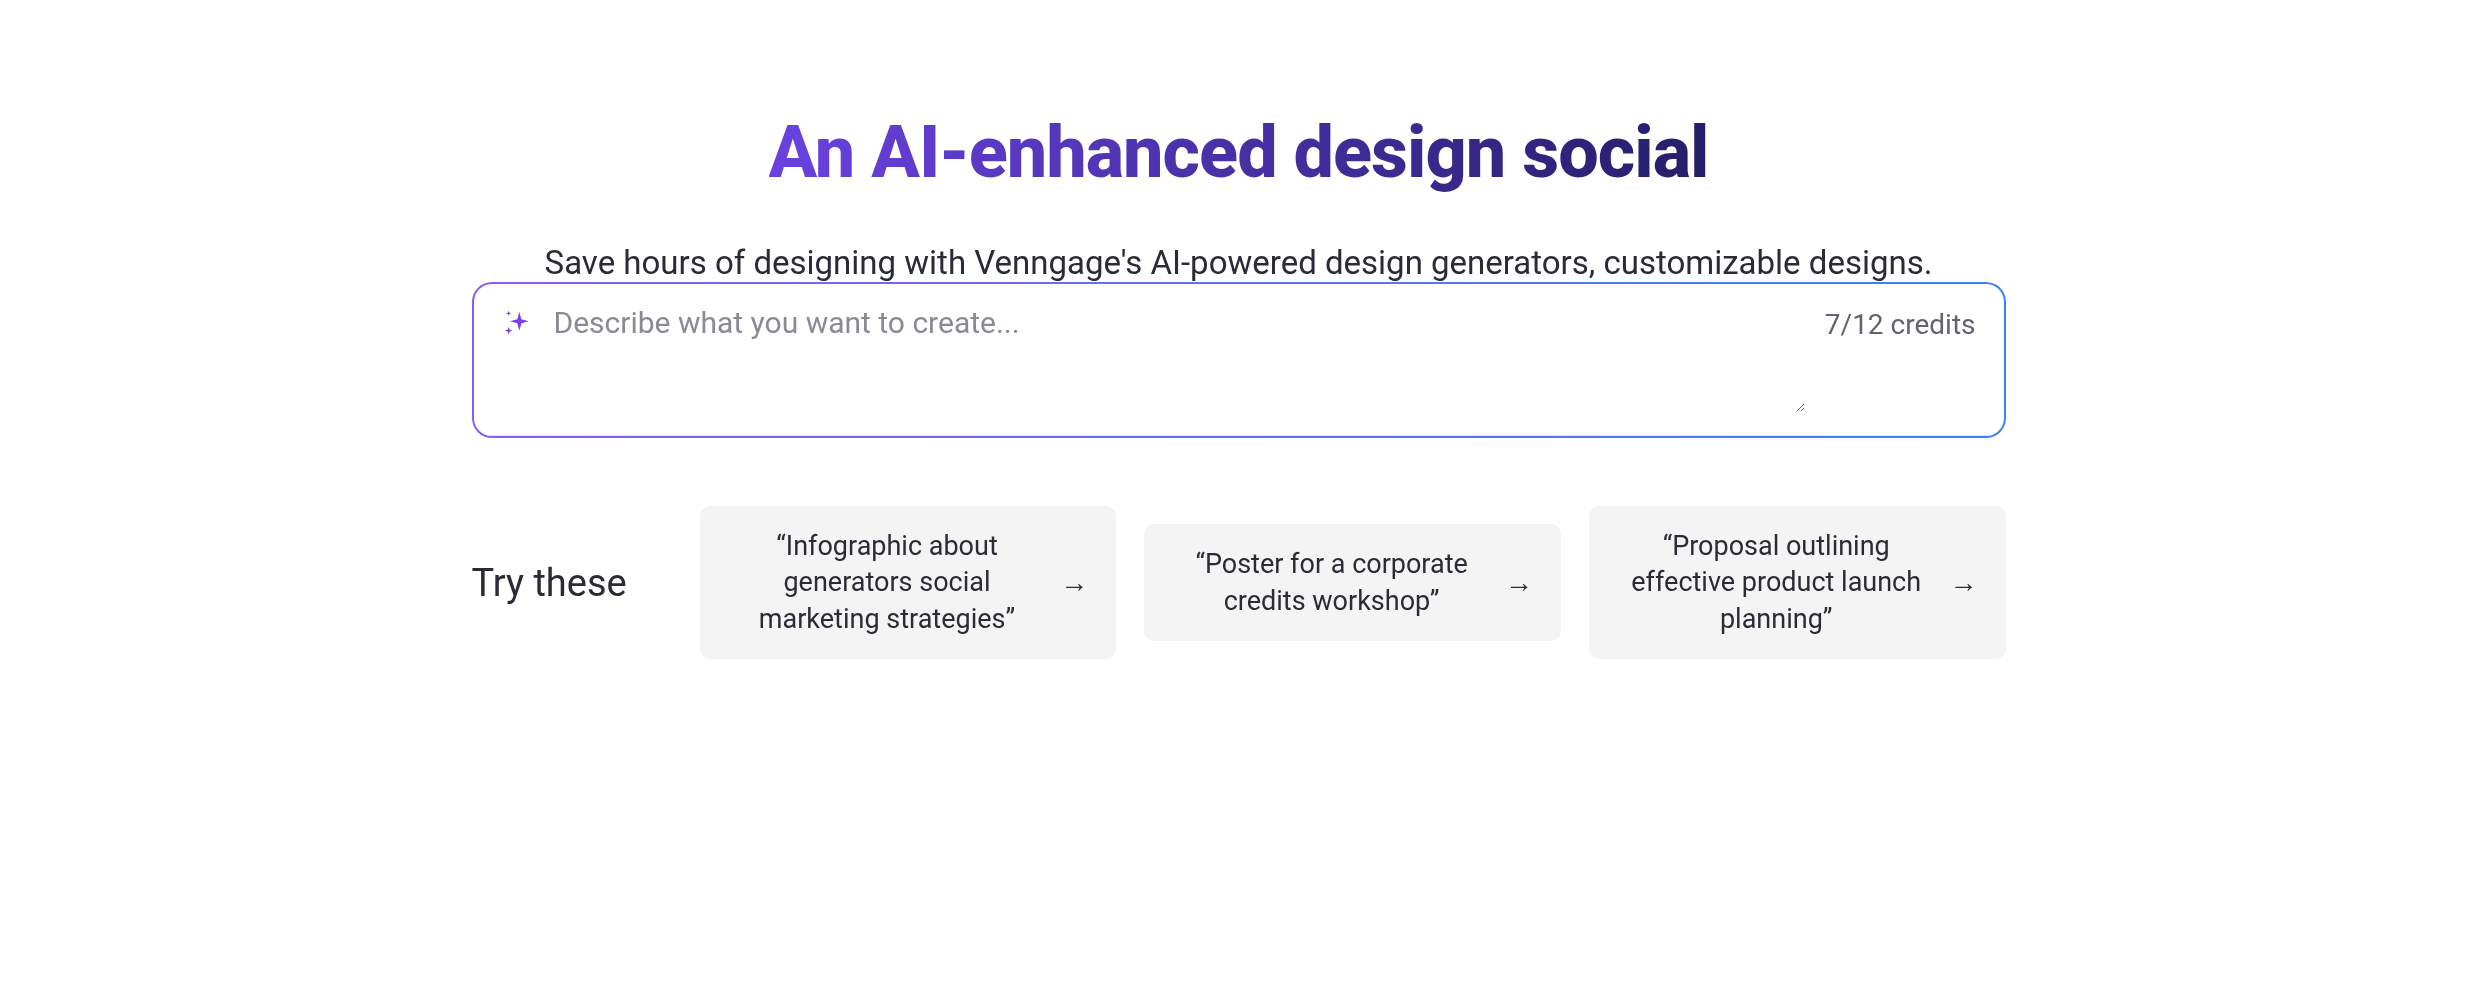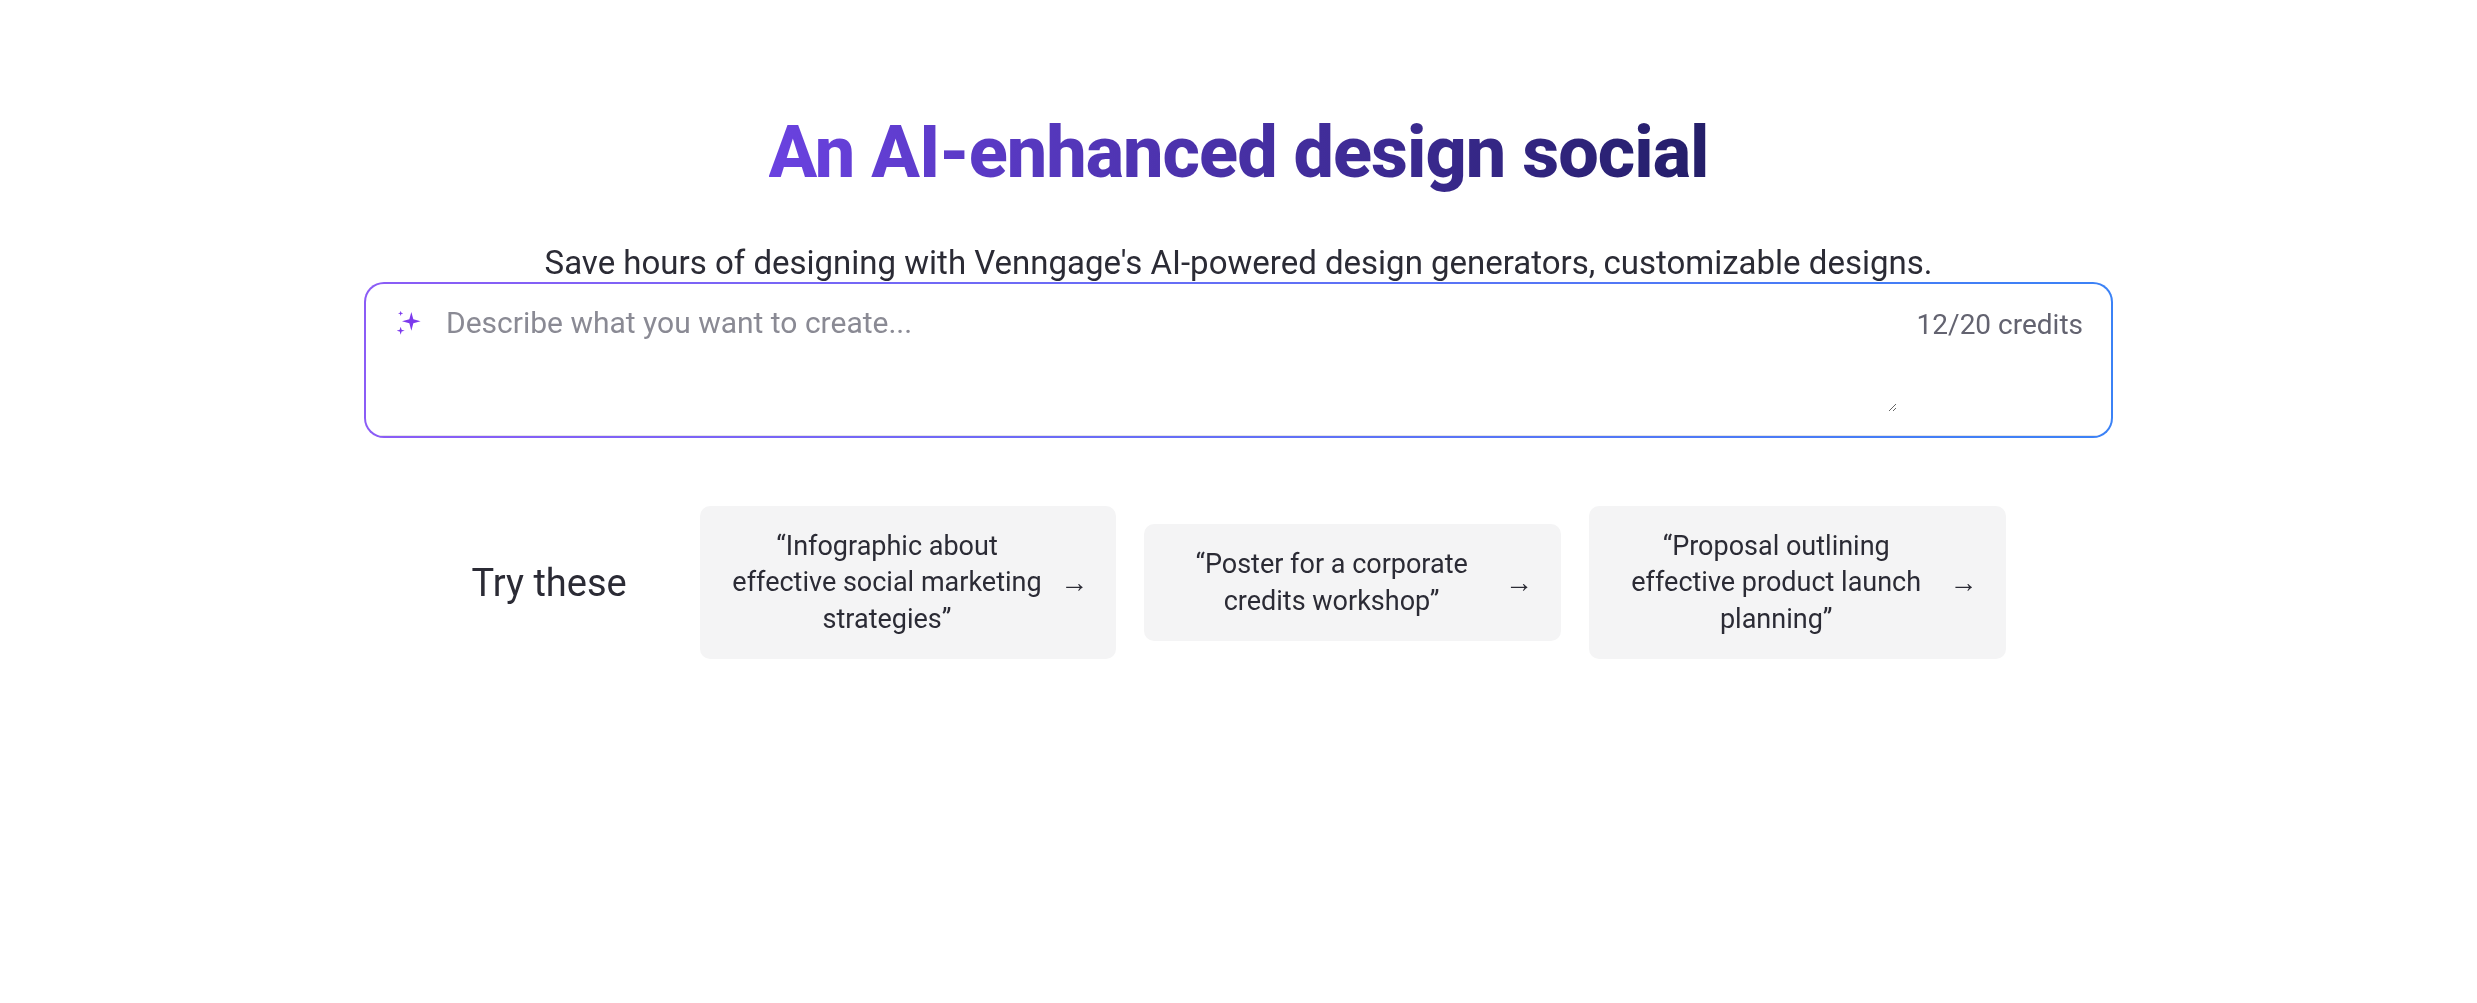--- a/index.html
+++ b/index.html
@@ -32,21 +32,21 @@
     }
     
     .hero-subtitle {
       font-size: 33px;
       color: #2b2b35;
       text-align: center;
       font-weight: 400;
     }
     
     .prompt-container {
-      width: 1749px;
+      width: 1534px;
       border-radius: 20px;
       padding: 2px;
       background: linear-gradient(90deg, #8b5cf6 0%, #3b82f6 100%);
       margin-bottom: 68px;
     }
     
     .prompt-inner {
       background: #ffffff;
       border-radius: 18px;
       overflow: hidden;
@@ -169,30 +169,30 @@
   <div class="prompt-inner">
     <div class="prompt-input-section">
       <span class="sparkle-icon-input">
         <svg width="32" height="32" viewBox="0 0 24 24" fill="none" stroke="currentColor" stroke-width="1.8">
           <path d="M13 3 L14.5 8.5 L20 10 L14.5 11.5 L13 17 L11.5 11.5 L6 10 L11.5 8.5 Z" fill="currentColor" stroke="none"></path>
           <path d="M5 14 L5.7 16.3 L8 17 L5.7 17.7 L5 20 L4.3 17.7 L2 17 L4.3 16.3 Z" fill="currentColor" stroke="none"></path>
           <path d="M5 2 L5.5 3.5 L7 4 L5.5 4.5 L5 6 L4.5 4.5 L3 4 L4.5 3.5 Z" fill="currentColor" stroke="none"></path>
         </svg>
       </span>
       <textarea class="prompt-textarea" placeholder="Describe what you want to create..." style=""></textarea>
-      <span class="credits-text">12/20 credits</span>
+      <span class="credits-text">7/12 credits</span>
     </div>
   </div>
 </div>
 
 <div class="suggestions-row">
   <span class="try-these-label">Try these</span>
 
   <button class="suggestion-card">
-    <span class="suggestion-text">“Infographic about effective social marketing strategies”</span>
+    <span class="suggestion-text">“Infographic about generators social marketing strategies”</span>
     <span class="arrow-right">→</span>
   </button>
 
   <button class="suggestion-card">
     <span class="suggestion-text">“Poster for a corporate credits workshop”</span>
     <span class="arrow-right">→</span>
   </button>
 
   <button class="suggestion-card">
     <span class="suggestion-text">“Proposal outlining effective product launch planning”</span>

